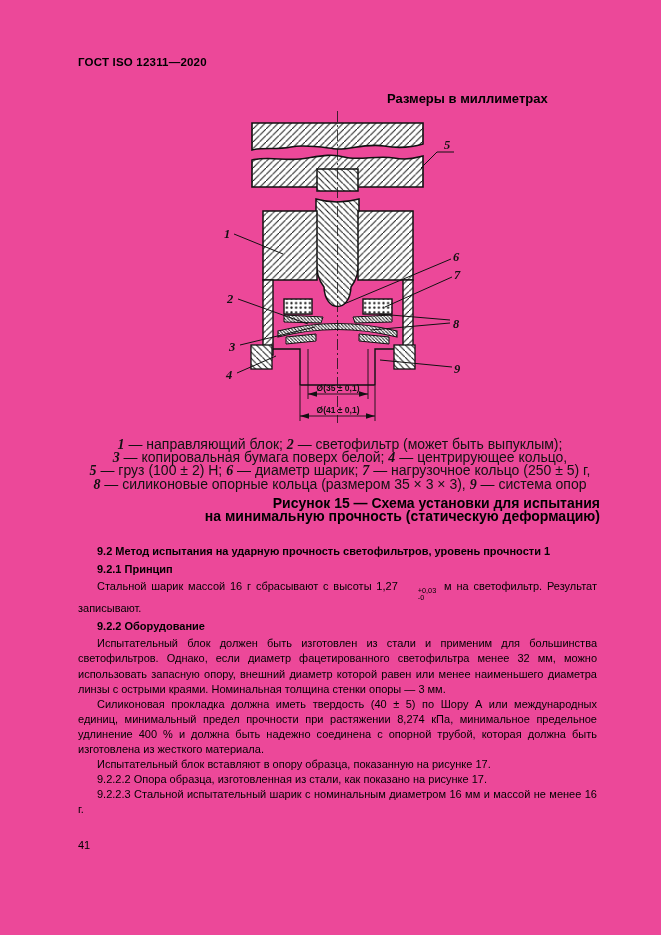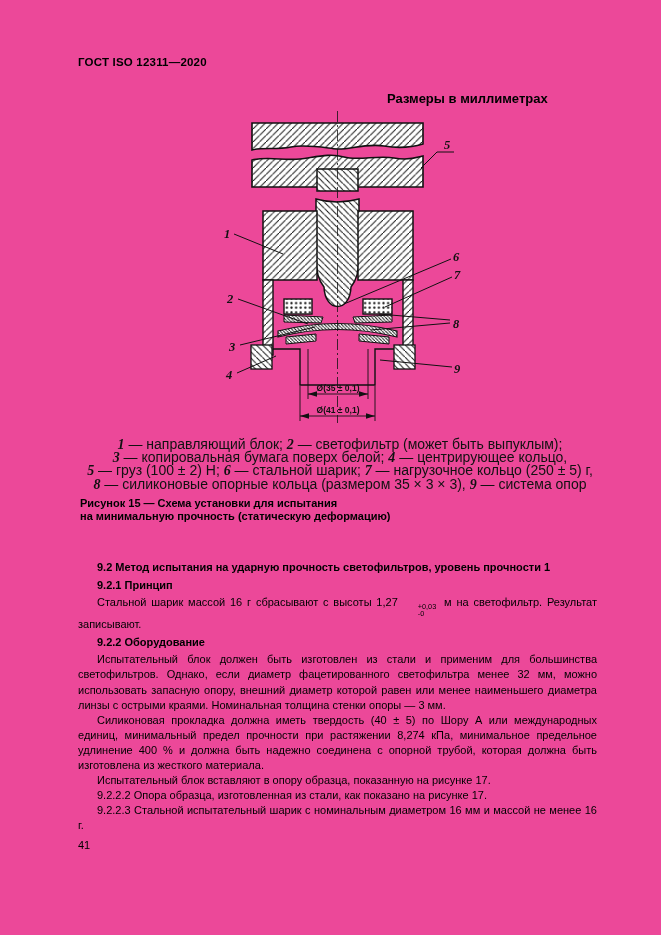--- a/index.html
+++ b/index.html
@@ -17,29 +17,29 @@
     font-size:13px;font-weight:bold;margin-left:35px;
   }
   .figwrap{position:absolute;left:188px;top:103px;width:290px;height:330px;}
   .legend{
     position:absolute;left:80px;top:438px;width:520px;
     text-align:center;font-size:14px;line-height:13.2px;color:#111;
   }
   .legend i{font-family:"Liberation Serif",serif;font-weight:600;}
   .caption{
     position:absolute;left:80px;top:497px;width:520px;
-    text-align:left;font-weight:bold;font-size:11px;line-height:13px;
+    text-align:right;font-weight:bold;font-size:14px;line-height:13px;
   }
   .body{
     position:absolute;left:78px;top:544px;width:519px;
     font-size:11px;line-height:15.1px;text-align:justify;
   }
   .blk{text-indent:19px;}
   .blk.h{font-weight:bold;margin:3px 0 2px;}
-  .blk.h:first-child{margin-top:16px;}
+  .blk.h:first-child{margin-top:0;}
   .tolstack{
     display:inline-flex;flex-direction:column;align-items:flex-start;
     font-size:7.3px;line-height:7px;vertical-align:-3px;
     margin-left:1px;margin-right:3px;font-weight:normal;
   }
   .pagenum{position:absolute;left:78px;top:839px;font-size:11px;}
   .plabel{font:italic 600 12.5px "Liberation Serif",serif;fill:#111;}
   .dimtext{font:bold 8.5px "Liberation Sans",sans-serif;fill:#111;}
   svg .ln{stroke:#111;fill:none;}
 </style>
@@ -148,21 +148,21 @@
       <text class="plabel" x="269" y="270" text-anchor="middle">9</text>
     </g>
 
     <line x1="149.5" y1="8" x2="149.5" y2="320" stroke="#111" stroke-width="0.8" stroke-dasharray="11 3 2 3"></line>
   </svg>
   </div>
 
   <div class="legend">
       <div><i>1</i><span> — направляющий блок; </span><i>2</i><span> — светофильтр (может быть выпуклым);</span></div>
       <div><i>3</i><span> — копировальная бумага поверх белой; </span><i>4</i><span> — центрирующее кольцо,</span></div>
-      <div><i>5</i><span> — груз (100 ± 2) Н; </span><i>6</i><span> — стальной шарик; </span><i>7</i><span> — нагрузочное кольцо (250 ± 5) г,</span></div>
+      <div><i>5</i><span> — груз (100 ± 2) Н; </span><i>6</i><span> — диаметр шарик; </span><i>7</i><span> — нагрузочное кольцо (250 ± 5) г,</span></div>
       <div><i>8</i><span> — силиконовые опорные кольца (размером 35 × 3 × 3), </span><i>9</i><span> — система опор</span></div>
     </div>
 
   <div class="caption">
     <div>Рисунок 15 — Схема установки для испытания</div>
     <div>на минимальную прочность (статическую деформацию)</div>
   </div>
 
   <div class="body">
       <div class="blk h">9.2 Метод испытания на ударную прочность светофильтров, уровень прочности 1</div>

